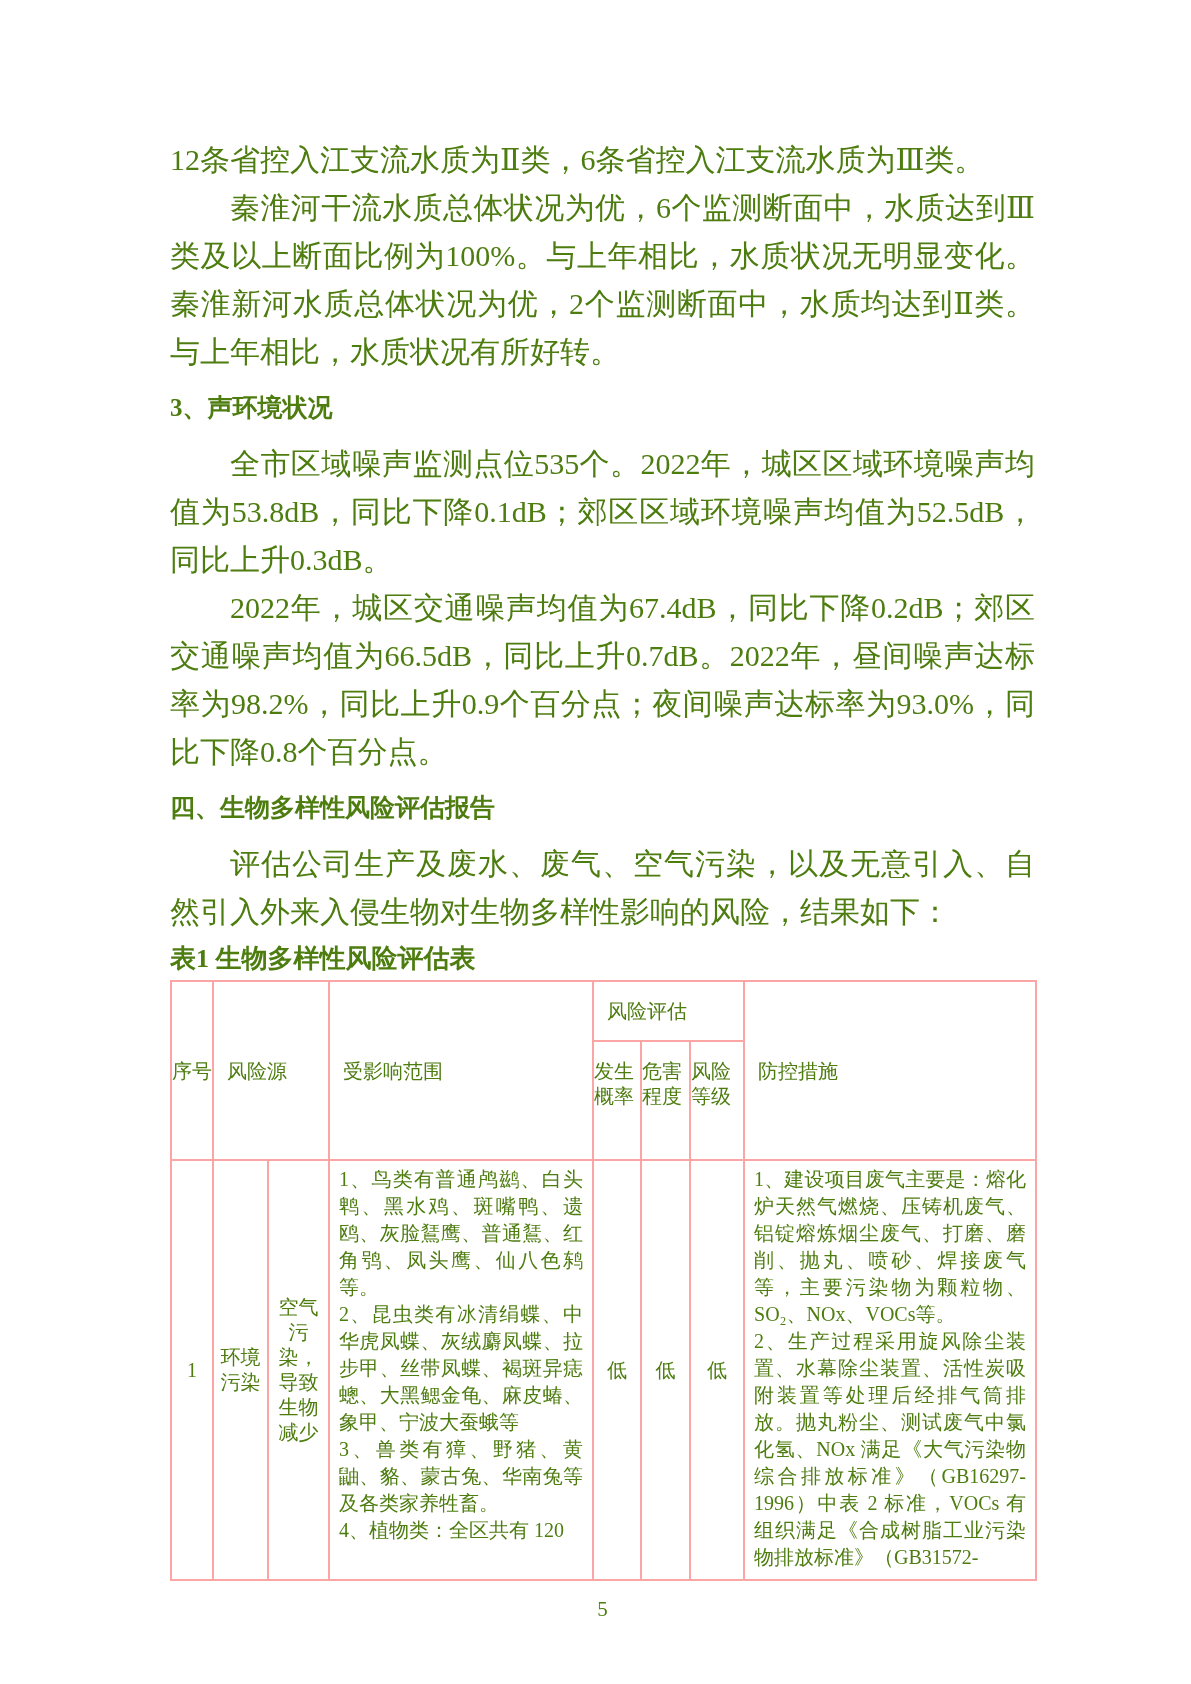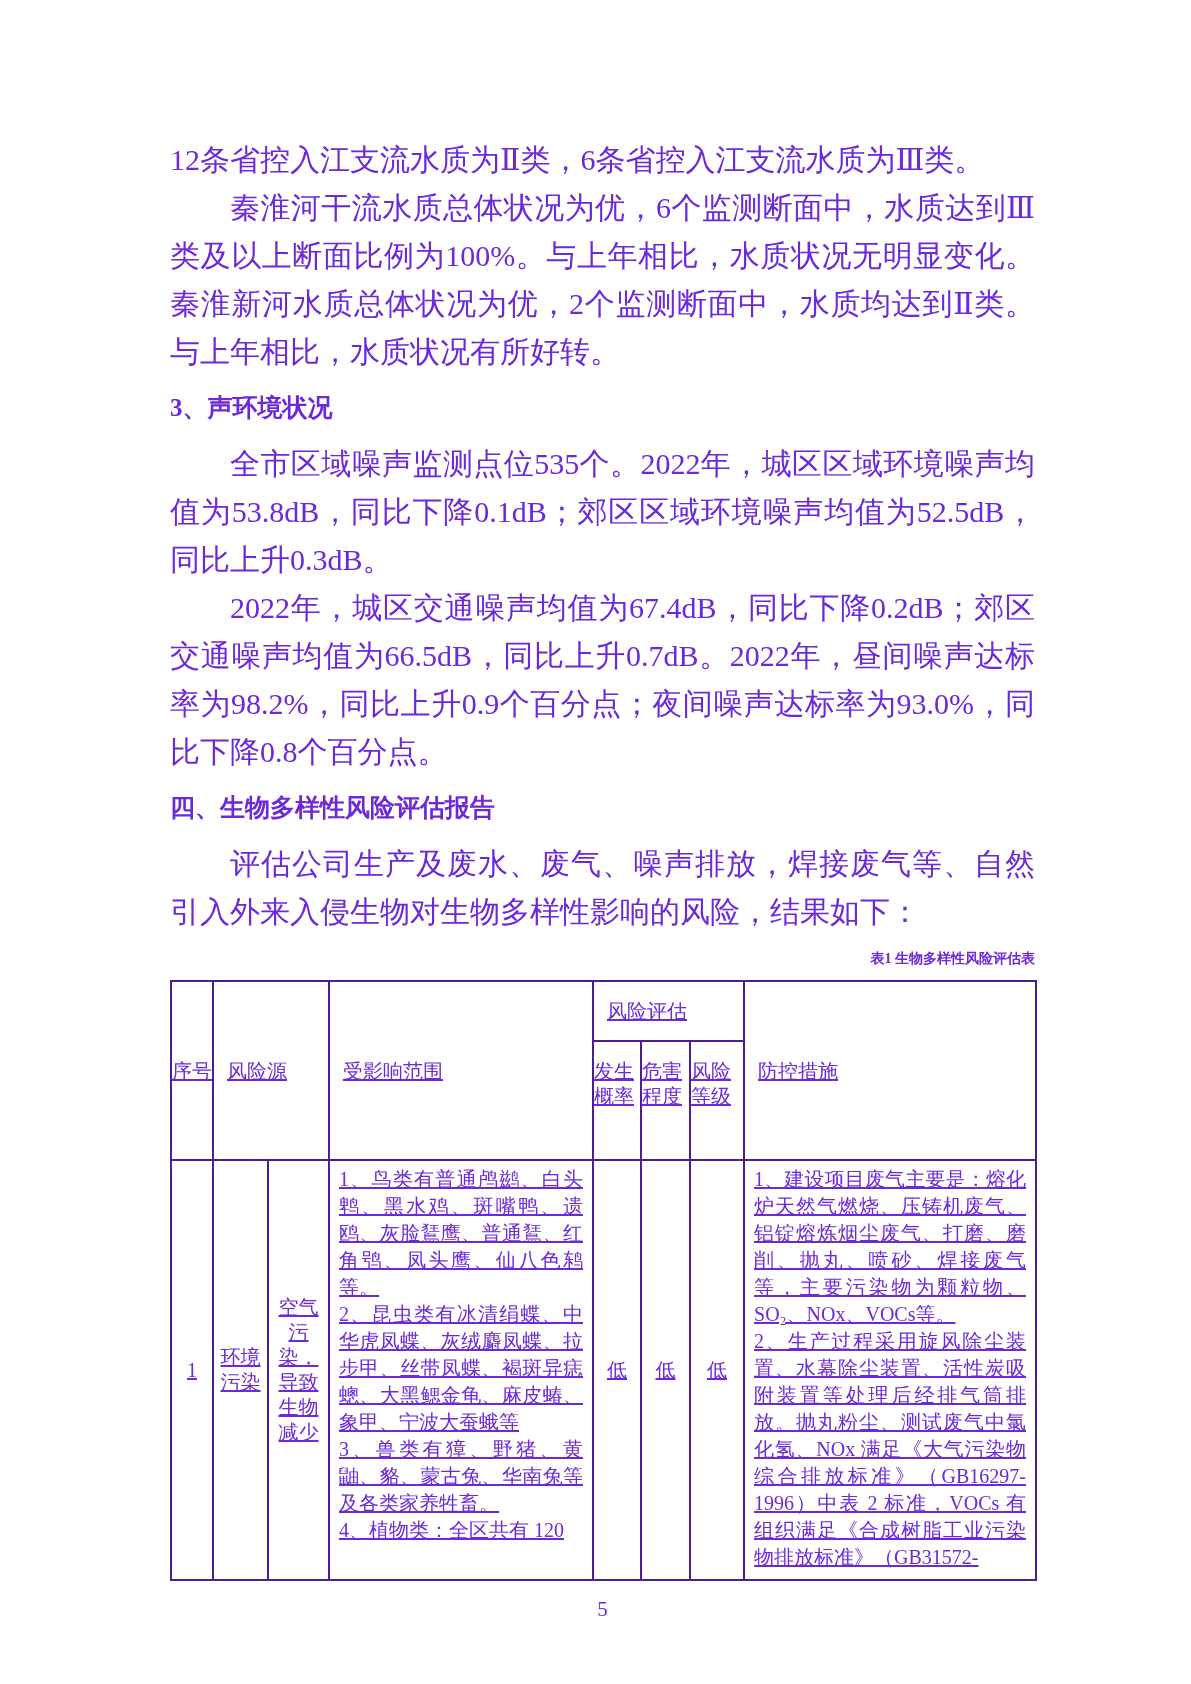--- a/index.html
+++ b/index.html
@@ -3,21 +3,21 @@
 <meta charset="utf-8">
 <style>
   html, body { margin: 0; padding: 0; background: #e8e8e8; }
   .page {
     position: relative;
     width: 1191px;
     height: 1684px;
     margin: 0 auto;
     background: #ffffff;
     overflow: hidden;
-    color: #6d28d9;
+    color: #4d7c0f;
     font-family: "Liberation Serif", "DejaVu Serif", serif;
   }
   .content {
     position: absolute;
     left: 170px;
     top: 136px;
     width: 865px;
   }
   p.body {
     margin: 0;
@@ -30,37 +30,36 @@
   }
   p.body.no-indent { text-indent: 0; }
   h2.doc-heading {
     margin: 8px 0;
     font-size: 25px;
     line-height: 48px;
     font-weight: bold;
   }
   .table-title {
     margin: 8px 0 6px 0;
-    font-size: 14px;
+    font-size: 26px;
     line-height: 30px;
     font-weight: bold;
-    text-align: right;
+    text-align: left;
   }
   table.risk-table {
     width: 865px;
     border-collapse: collapse;
     table-layout: fixed;
     font-size: 20px;
   }
   .risk-table th, .risk-table td {
-    border: 2px solid #4c1d95;
+    border: 2px solid #fca5a5;
     font-weight: normal;
     padding: 0;
     line-break: strict;
-    text-decoration: underline;
   }
   th.hdr-label {
     text-align: left;
     vertical-align: middle;
     padding-left: 13px;
     line-height: 26px;
   }
   th.hdr-group {
     text-align: left;
     vertical-align: middle;
@@ -116,21 +115,21 @@
     <p class="body">秦淮河干流水质总体状况为优，6个监测断面中，水质达到Ⅲ类及以上断面比例为100%。与上年相比，水质状况无明显变化。秦淮新河水质总体状况为优，2个监测断面中，水质均达到Ⅱ类。与上年相比，水质状况有所好转。</p>
 
     <h2 class="doc-heading">3、声环境状况</h2>
 
     <p class="body">全市区域噪声监测点位535个。2022年，城区区域环境噪声均值为53.8dB，同比下降0.1dB；郊区区域环境噪声均值为52.5dB，同比上升0.3dB。</p>
 
     <p class="body">2022年，城区交通噪声均值为67.4dB，同比下降0.2dB；郊区交通噪声均值为66.5dB，同比上升0.7dB。2022年，昼间噪声达标率为98.2%，同比上升0.9个百分点；夜间噪声达标率为93.0%，同比下降0.8个百分点。</p>
 
     <h2 class="doc-heading">四、生物多样性风险评估报告</h2>
 
-    <p class="body">评估公司生产及废水、废气、噪声排放，焊接废气等、自然引入外来入侵生物对生物多样性影响的风险，结果如下：</p>
+    <p class="body">评估公司生产及废水、废气、空气污染，以及无意引入、自然引入外来入侵生物对生物多样性影响的风险，结果如下：</p>
 
     <div class="table-title">表1 生物多样性风险评估表</div>
 
     <table class="risk-table">
       <colgroup>
         <col style="width:42px">
           <col style="width:55px">
           <col style="width:61px">
         <col style="width:264px">
           <col style="width:48px">

